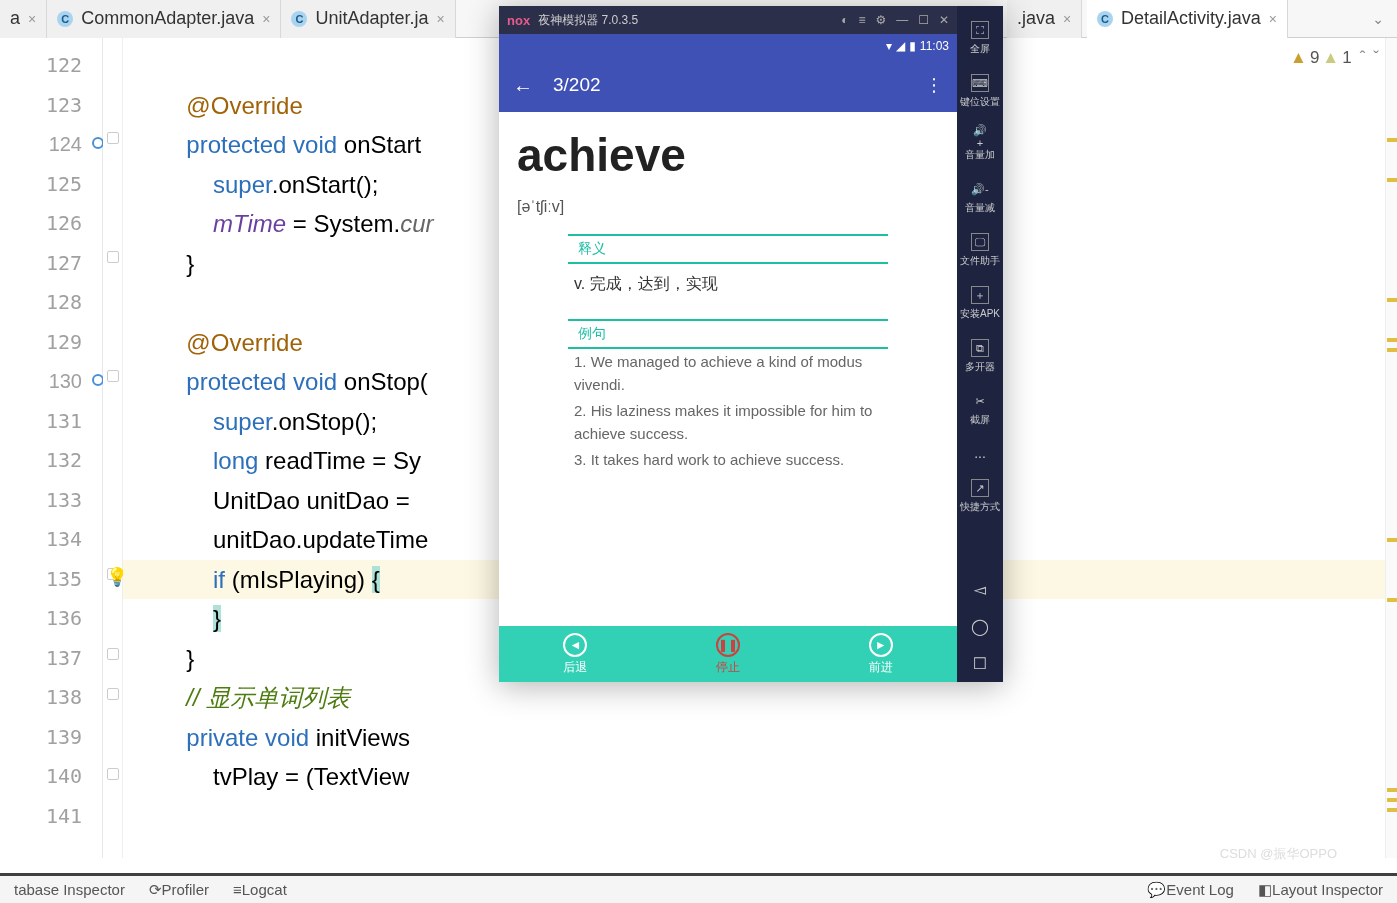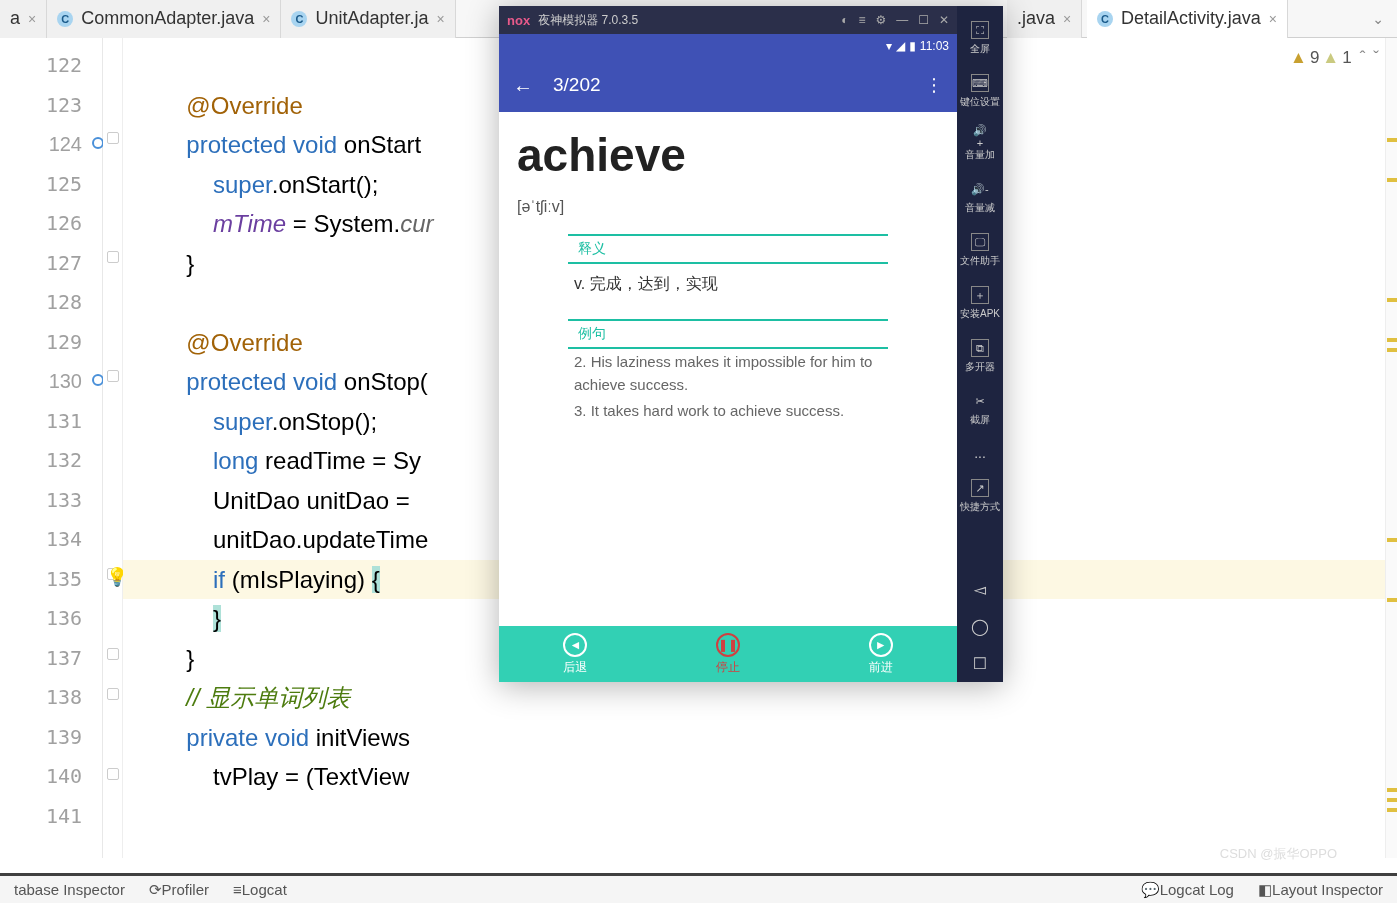--- a/index.html
+++ b/index.html
@@ -197,20 +197,21 @@
       <span class="tt">3/202</span>
       <span class="mn">⋮</span>
     </div>
     <div class="econtent">
       <div class="word">achieve</div>
       <div class="pron">[əˈtʃiːv]</div>
       <div class="secwrap">
         <div class="sect">释义</div>
         <div class="def">v. 完成，达到，实现</div>
         <div class="sect">例句</div>
+        <div class="ex">1. We managed to achieve a kind of modus vivendi.</div>
         <div class="ex">2. His laziness makes it impossible for him to achieve success.</div>
         <div class="ex">3. It takes hard work to achieve success.</div>
       </div>
     </div>
     <div class="ebottom">
       <div class="ebtn">
           <div class="ci">◄</div>
           <span>后退</span>
         </div>
       <div class="ebtn mid">
@@ -274,17 +275,17 @@
         <span style="font-size:16px">☐</span>
       </div>
   </div>
 </div>
 
 <div class="statusbar">
   <span class="si">tabase Inspector</span>
   <span class="si">⟳ <span>Profiler</span></span>
   <span class="si">≡ <span>Logcat</span></span>
   <span class="sp"></span>
-  <span class="si">💬 <span>Logcat Log</span></span>
+  <span class="si">💬 <span>Event Log</span></span>
   <span class="si" style="margin-right:0">◧ <span>Layout Inspector</span></span>
 </div>
 
 <div class="wm">CSDN @振华OPPO</div>
 
 </body></html>

